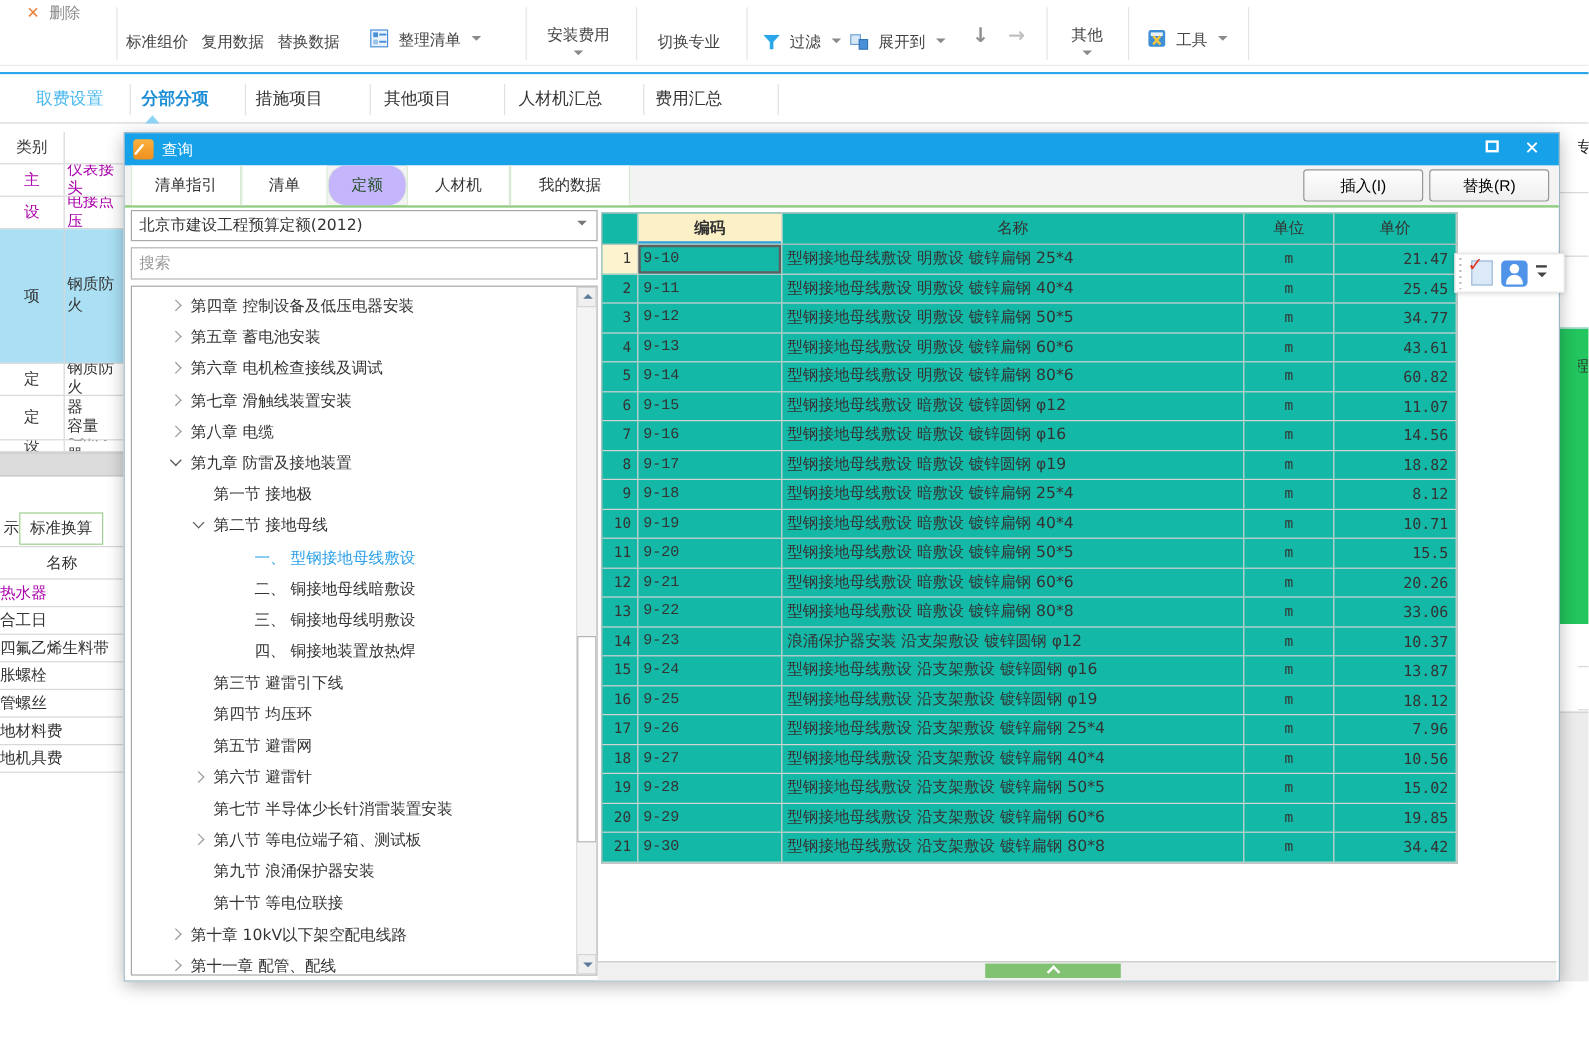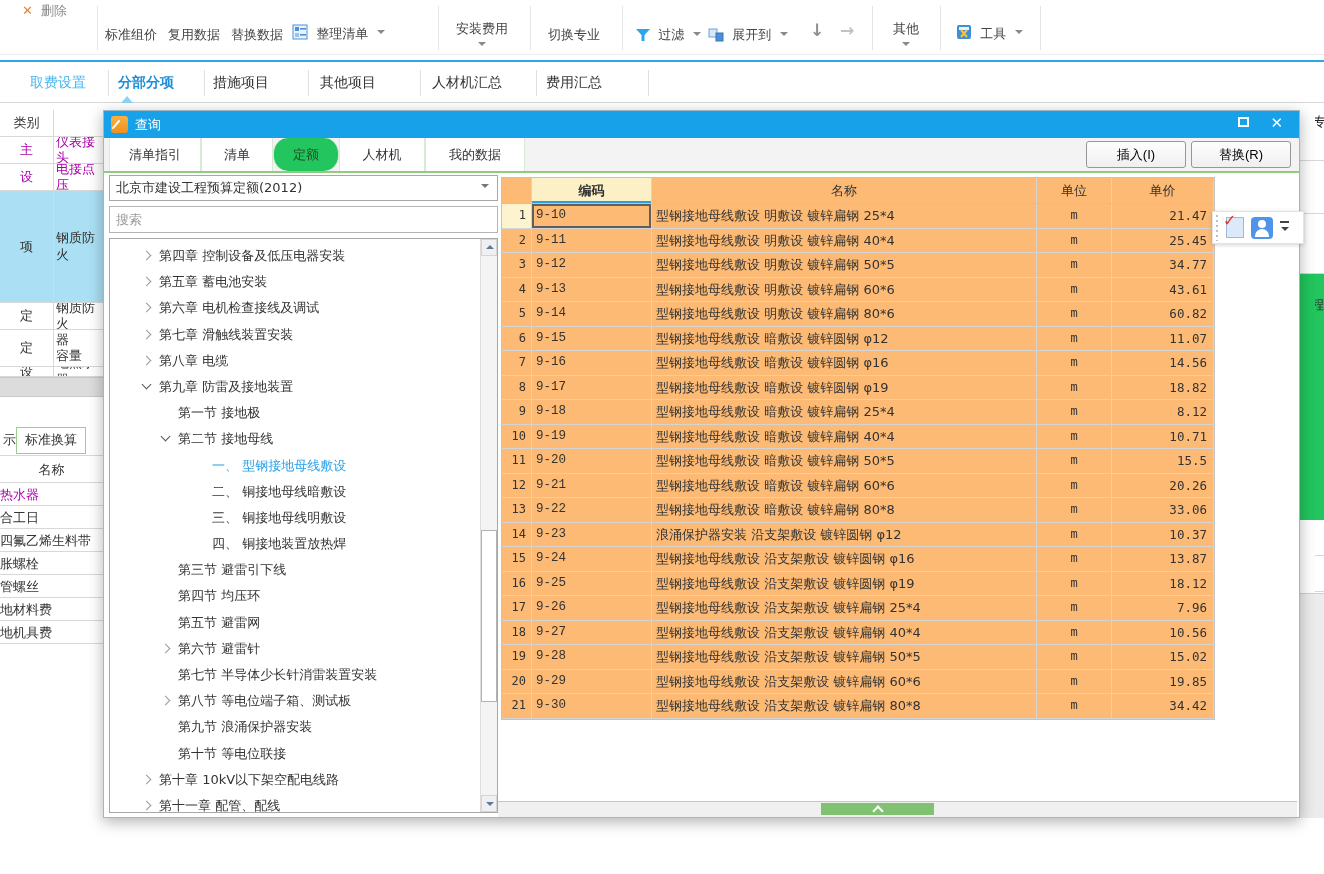--- a/index.html
+++ b/index.html
@@ -60,21 +60,21 @@
   .dtitle { position:absolute; left:0; top:0; width:100%; height:27px; background:#17a1e8; display:flex; align-items:center; }
   .dtitle-icon { width:17px; height:17px; margin:0 7px 0 7px; border-radius:3px; background:linear-gradient(#fbb13f,#ef8f1d); position:relative; flex:none; }
   .dtitle-icon::after { content:""; position:absolute; left:4px; top:3px; width:2px; height:11px; background:#fff; transform:rotate(40deg); border-radius:1px; }
   .dtitle-text { color:#fff; font-size:13px; }
   .winbtn { position:absolute; top:6px; color:#fff; cursor:default; }
   .minbtn { right:50px; width:11px; height:10px; border:2px solid #fff; }
   .closebtn { right:16px; font-size:15px; font-weight:bold; top:3px; }
 
   .dtabs { position:absolute; left:0; top:27px; width:100%; height:35px; background:#f3f3f3; border-bottom:2px solid #8fcc80; }
   .dtab { position:absolute; top:0; height:33px; line-height:33px; text-align:center; font-size:13px; color:#333; background:#fff; border-right:1px solid #d9ead4; border-left:1px solid #d9ead4; cursor:default; }
-  .dtab.active { background:#22c55e; color:#234d23;border-radius:15px; }
+  .dtab.active { background:#c4b5fd; color:#234d23;border-radius:15px; }
   .dlgbtn { position:absolute; top:3px; height:27px; width:100px; background:linear-gradient(#fefefe,#efefef); border:1px solid #979797; border-radius:3px; font-size:13px; text-align:center; line-height:25px; cursor:default; }
 
   .combo { position:absolute; left:5px; top:64px; width:389px; height:26px; border:1px solid #a8a8a8; background:#fff; display:flex; align-items:center; }
   .combo .ctext { padding-left:6px; flex:1; white-space:nowrap; overflow:hidden; }
   .combo .caret { margin-right:8px; border-top-color:#777; }
   .search { position:absolute; left:5px; top:95px; width:389px; height:27px; border:1px solid #b5b5b5; padding-left:6px; font-size:13px; font-family:"DejaVu Sans",sans-serif; color:#444; outline:none; }
   .search::placeholder { color:#9a9a9a; }
 
   .tree { position:absolute; left:5px; top:127px; width:389px; height:575px; border:1px solid #a8a8a8; background:#fff; overflow:hidden; }
   .tree-inner { position:absolute; left:0; top:4px; right:17px; }
@@ -84,21 +84,21 @@
   .chev.down { transform:rotate(45deg); border-color:#555; margin-bottom:3px; }
   .titem .sel { color:#2aa0e8; }
   .vscroll { position:absolute; right:0; top:0; width:17px; height:100%; background:#f4f4f4; border-left:1px solid #ddd; }
   .vs-btn { position:absolute; left:0; width:16px; height:17px; background:#f0f0f0; border:1px solid #d5d5d5; }
   .vs-btn::after { content:""; position:absolute; left:4px; width:0; height:0; border:4px solid transparent; }
   .vs-up { top:0; } .vs-up::after { top:5px; border-bottom-color:#5a7a9a; border-top-width:0; }
   .vs-down { bottom:0; } .vs-down::after { top:6px; border-top-color:#5a7a9a; border-bottom-width:0; }
   .vs-thumb { position:absolute; left:0; top:291px; width:16px; height:172px; background:#fff; border:1px solid #b3b3b3; }
 
   
-  .dtable { position:absolute; left:397px; top:66px; width:714px; background:#fdba74; border:1px solid #c3c3c3; }
+  .dtable { position:absolute; left:397px; top:66px; width:714px; background:#14b8a6; border:1px solid #c3c3c3; }
   .trow { display:grid; grid-template-columns:30px 120px 385px 75px 102px; height:24.5px; border-bottom:1px solid #d4d4d4; }
   .trow > div { border-right:1px solid #d4d4d4; overflow:hidden; white-space:nowrap; line-height:23.5px; }
   .thead .trow { height:26px; border-bottom:1px solid #c3c3c3; }
   .thead .trow > div { line-height:25px; text-align:center; }
   .th-code { background:#fbf0c6; font-weight:bold; box-shadow:inset 0 -2px 0 #2b9fe0; }
   .c-num { text-align:right; padding-right:5px; font-family:"DejaVu Sans Mono",monospace; font-size:12px; }
   .c-code { padding-left:4px; font-family:Liberation Mono, monospace; font-size:12.5px; }
   .c-name { padding-left:4px; font-size:13px; }
   .c-unit { text-align:center; font-family:"DejaVu Sans Mono",monospace; font-size:12px; }
   .c-price { text-align:right; padding-right:6px; font-family:"DejaVu Sans Mono",monospace; font-size:12.5px; }
@@ -128,21 +128,21 @@
 
   <div class="toolbar">
     <span class="tbtn del" style="left:22px; top:2px;">
       <span class="xicon">✕</span>
       <span class="lbl">删除</span>
     </span>
     <div class="tdiv" style="left:97px;"></div>
     <span class="tbtn" style="left:105px; top:26px;">标准组价</span>
     <span class="tbtn" style="left:168px; top:26px;">复用数据</span>
     <span class="tbtn" style="left:231px; top:26px;">替换数据</span>
-    <span class="tbtn" style="left:292px; top:24px;">
+    <span class="tbtn" style="left:308px; top:24px;">
       <span class="ticon">
         <svg width="16" height="16" viewBox="0 0 16 16">
             <rect x="1" y="1" width="14" height="14" fill="#eaf3fc" stroke="#4a90d9"></rect>
             <rect x="3" y="3" width="4" height="4" fill="#4a90d9"></rect>
             <rect x="3" y="9" width="4" height="4" fill="#9cc3e8"></rect>
             <rect x="8" y="4" width="6" height="1.6" fill="#4a90d9"></rect>
             <rect x="8" y="10" width="6" height="1.6" fill="#4a90d9"></rect>
           </svg>
       </span>
       <span class="lbl">整理清单</span>

